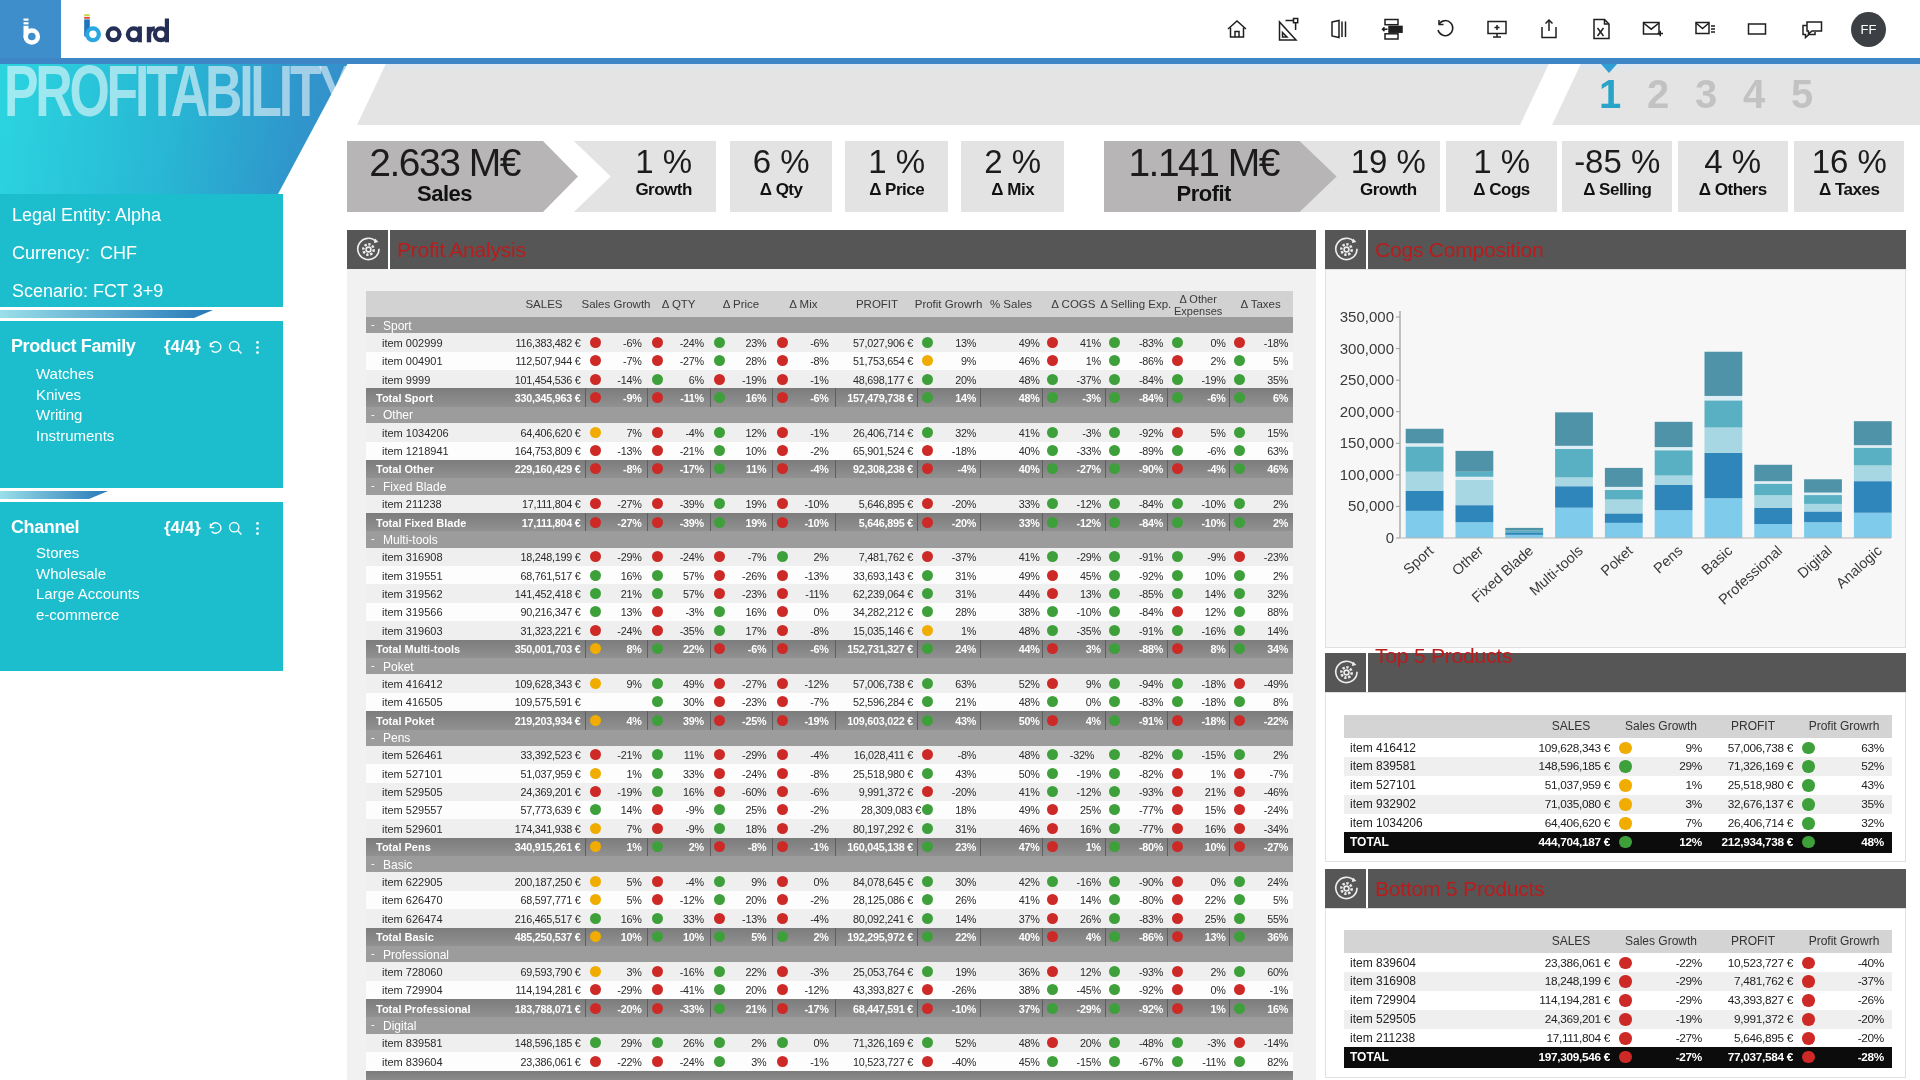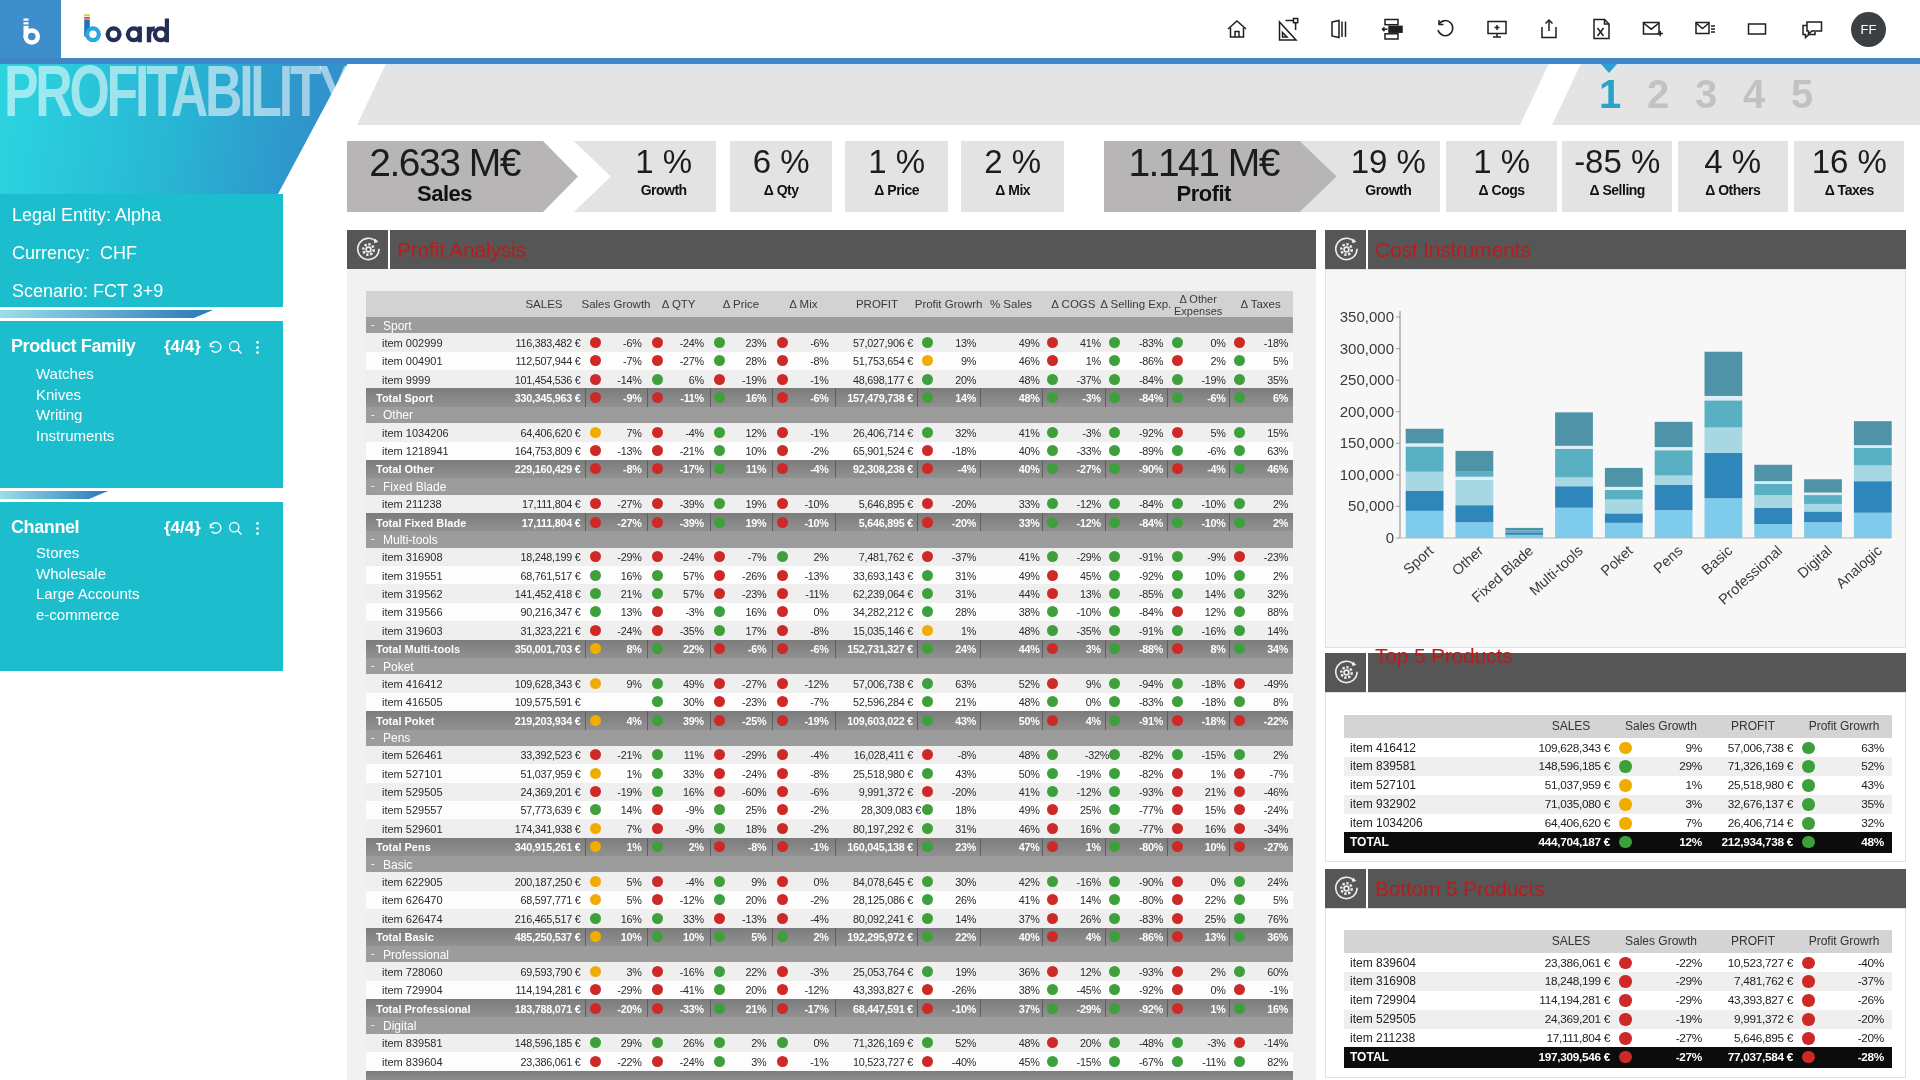--- a/index.html
+++ b/index.html
@@ -28,21 +28,21 @@
   background:linear-gradient(97deg,#2bd3df 2%,#28b7d4 42%,#2f97cc 72%,#3c86c9 98%);
   clip-path:polygon(0 0,348px 0,278px 131px,0 131px); }
 #proftitle { position:absolute; left:4px; top:50px; font-size:72px; font-weight:bold;
   letter-spacing:-4.5px; color:rgba(255,255,255,0.55); z-index:3; transform:scaleX(0.72); transform-origin:left top; }
 
 
 .kpiA { position:absolute; top:141px; height:71px; background:#b7b5b5; text-align:center; z-index:2; padding-right:35.5px;}
 .kpiB { position:absolute; top:141px; height:71px; background:#e3e3e3; text-align:center; z-index:2;}
 .kv { font-size:33px; color:#1c1c1c; margin-top:4px; line-height:34px;}
 .kv.big { font-size:39px; margin-top:2px; line-height:40px; letter-spacing:-1.5px;}
-.kl { font-size:14px; font-weight:bold; color:#111; line-height:22px; letter-spacing:-0.5px;}
+.kl { font-size:17px; font-weight:bold; color:#111; line-height:22px; letter-spacing:-0.5px;}
 .kl.big { font-size:22px; }
 
 
 .panel { position:absolute; left:0; width:283px; background:#1cbecd; color:#fff; }
 .swoosh { position:absolute; left:0; height:8px; }
 .ptitle { position:absolute; left:11px; font-size:18px; font-weight:bold; letter-spacing:-0.4px; }
 .pcount { position:absolute; left:164px; font-size:17px; font-weight:bold; }
 .pico { position:absolute; width:17px; height:17px; }
 .pitem { position:absolute; left:36px; font-size:15px; }
 .ptext { position:absolute; left:12px; font-size:18px; }
@@ -828,21 +828,21 @@
       <s class="p " style="right:589.1px">11%</s>
       <i class="c" style="left:348.3px;background:#cd2a27"></i>
       <s class="p " style="right:526.7px">-29%</s>
       <i class="c" style="left:410.7px;background:#cd2a27"></i>
       <s class="p " style="right:464.3px">-4%</s>
       <s class="p" style="right:380.0px">16,028,411&nbsp;€</s>
       <i class="c" style="left:555.9px;background:#cd2a27"></i>
       <s class="p " style="right:317.0px">-8%</s>
       <s class="p " style="right:253.5px">48%</s>
       <i class="c" style="left:680.7px;background:#3ea03b"></i>
-      <s class="p " style="right:184px">-32%</s>
+      <s class="p " style="right:199px">-32%</s>
       <i class="c" style="left:743.1px;background:#3ea03b"></i>
       <s class="p " style="right:129.8px">-82%</s>
       <i class="c" style="left:805.5px;background:#3ea03b"></i>
       <s class="p " style="right:67.4px">-15%</s>
       <i class="c" style="left:867.9px;background:#3ea03b"></i>
       <s class="p " style="right:5.0px">2%</s>
     </div>
 <div class="drow even">
       <s class="lbl">item 527101</s>
       <s class="p" style="right:712.5px">51,037,959&nbsp;€</s>
@@ -1041,21 +1041,21 @@
       <i class="c" style="left:555.9px;background:#3ea03b"></i>
       <s class="p " style="right:317.0px">14%</s>
       <s class="p " style="right:253.5px">37%</s>
       <i class="c" style="left:680.7px;background:#cd2a27"></i>
       <s class="p " style="right:192.2px">26%</s>
       <i class="c" style="left:743.1px;background:#3ea03b"></i>
       <s class="p " style="right:129.8px">-83%</s>
       <i class="c" style="left:805.5px;background:#cd2a27"></i>
       <s class="p " style="right:67.4px">25%</s>
       <i class="c" style="left:867.9px;background:#3ea03b"></i>
-      <s class="p " style="right:5.0px">76%</s>
+      <s class="p " style="right:5.0px">55%</s>
     </div>
 <div class="trow">
       <b class="sep" style="left:219.0px"></b>
       <b class="sep" style="left:281.4px"></b>
       <b class="sep" style="left:343.8px"></b>
       <b class="sep" style="left:406.2px"></b>
       <b class="sep" style="left:468.6px"></b>
       <b class="sep" style="left:551.4px"></b>
       <b class="sep" style="left:613.8px"></b>
       <b class="sep" style="left:676.2px"></b>
@@ -1319,21 +1319,21 @@
 </div>
 <div class="whead" style="left:1368px;top:230px;width:538px;height:39px"></div>
 <div class="wico" style="left:1325px;top:230px;width:41px;height:39px">
     <svg viewBox="0 0 30 30" fill="none" stroke="#ececec" stroke-width="1.7">
       <path d="M 23.2 7.2 A 11 11 0 1 0 25.9 14.2"></path>
       <path d="M21.8 3.6 l3.4 3.6 -4.7 1 Z" fill="#ececec" stroke="none"></path>
       <circle cx="15" cy="15" r="2.5"></circle>
       <circle cx="15" cy="15" r="5.4" stroke-width="2.6" stroke-dasharray="2.4 1.7"></circle>
     </svg>
   </div>
-<div class="wtitle" style="left:1375px;top:238px">Cost Instruments</div>
+<div class="wtitle" style="left:1375px;top:238px">Cogs Composition</div>
 
 <div class="rpanel" style="top:692px;height:170px">
   <div style="position:absolute;left:18px;top:22px;width:548px">
 <div class="mth">
         <s style="left:182px;width:90px;text-align:center">SALES</s>
         <s style="left:269px;width:96px;text-align:center">Sales Growth</s>
         <s style="left:364px;width:90px;text-align:center">PROFIT</s>
         <s style="left:452px;width:96px;text-align:center">Profit Growrh</s>
       </div>
 <div class="mrow even">

